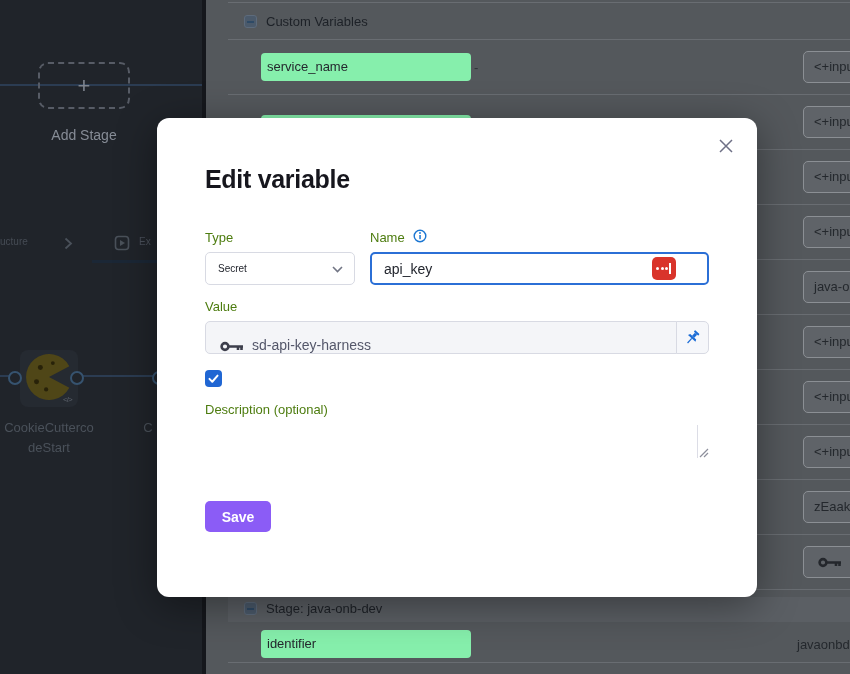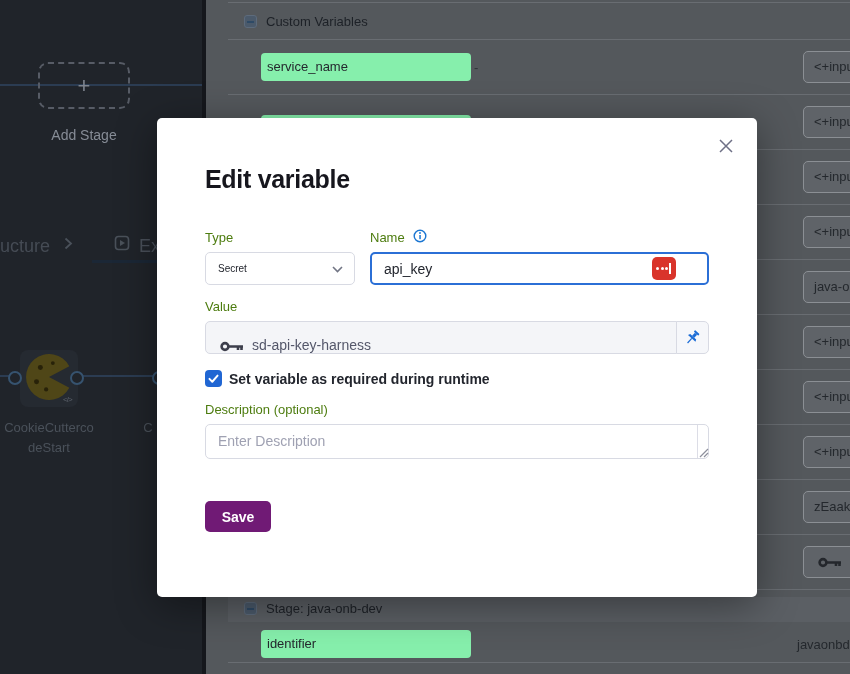--- a/index.html
+++ b/index.html
@@ -13,21 +13,21 @@
   .canvas{left:0;top:0;width:206px;height:674px;background:#20242a;}
   .canvas-edge{left:202px;top:0;width:4px;height:674px;background:#15171c;}
   .pipe-line{height:2px;background:#2b3c52;}
   .add-stage-btn{
     left:38px;top:62px;width:88px;height:43px;
     border:2px dashed #575c66;border-radius:10px;
     color:#7e848e;font-size:22px;font-weight:300;
     display:flex;align-items:center;justify-content:center;
   }
   .add-stage-label{left:14px;top:127px;width:140px;text-align:center;color:#868c96;font-size:14px;}
-  .crumb{font-size:18px;color:#454b54;}
+  .crumb{font-size:10px;color:#454b54;}
   .tab-underline{left:92px;top:260px;width:114px;height:3px;background:#1b2736;}
   .ring{width:10px;height:10px;border:2px solid #36536f;border-radius:50%;background:#20242a;}
   .node-card{left:20px;top:350px;width:58px;height:57px;background:#252a31;border-radius:8px;}
   .node-label{width:96px;text-align:center;font-size:13px;color:#4a515a;}
   .code-badge{left:63px;top:395px;font-size:8px;color:#5a606a;letter-spacing:-1px;}
   
   .hdiv{left:228px;width:622px;height:1px;background:#696d72;}
   .minus-box{
     width:13px;height:13px;background:#4b5a6b;border:1px solid #5d6b7c;border-radius:3px;
     display:flex;align-items:center;justify-content:center;box-sizing:border-box;
@@ -40,21 +40,21 @@
   }
   .vbox{
     left:803px;width:60px;height:32px;background:#5f6368;border:1px solid #8b8f94;border-radius:5px;
     font-size:13px;color:#24282d;line-height:30px;padding-left:10px;box-sizing:border-box;
     white-space:nowrap;overflow:hidden;
   }
   .stage-band{left:228px;top:597px;width:622px;height:25px;background:#5b5f64;}
   .plain-val{font-size:13px;color:#24282d;white-space:nowrap;}
   
   .modal{
-    left:157px;top:118px;width:600px;height:479px;background:#ffffff;border-radius:5px;
+    left:157px;top:118px;width:600px;height:479px;background:#ffffff;border-radius:12px;
     box-shadow:0 8px 40px rgba(0,0,0,0.4);z-index:10;
   }
   .modal .abs{position:absolute;}
   .modal-title{left:48px;top:47px;font-size:25px;font-weight:700;color:#16161d;letter-spacing:-0.3px;}
   .fld-label{font-size:13px;font-weight:400;color:#4d7c0f;}
   .select-box{
     left:48px;top:134px;width:150px;height:33px;border:1px solid #d8dae3;border-radius:5px;
     box-sizing:border-box;font-size:10px;color:#23262e;line-height:31px;padding-left:12px;background:#fff;
   }
   .name-input{
@@ -85,21 +85,21 @@
     left:48px;top:306px;width:504px;height:35px;border:1px solid #d8dae3;border-radius:5px;
     box-sizing:border-box;font-size:14px;color:#23262e;padding:8px 24px 8px 12px;resize:none;
     font-family:"Liberation Sans",sans-serif;outline:none;
   }
   .desc-area::placeholder{color:#9fa1b2;}
   .desc-inner-line{left:540px;top:307px;width:1px;height:33px;background:#dcdde6;}
   .btn{
     height:31px;border-radius:5px;font-size:14px;font-weight:700;
     display:flex;align-items:center;justify-content:center;cursor:pointer;box-sizing:border-box;
   }
-  .btn-save{left:48px;top:383px;width:66px;background:#701a75;color:#ffffff;}
+  .btn-save{left:48px;top:383px;width:66px;background:#8b5cf6;color:#ffffff;}
   .btn-cancel{left:127px;top:383px;width:82px;background:#eef0f6;color:#54575f;}
 </style>
 </head>
 <body>
 
 <div class="abs canvas">
   <div class="abs pipe-line" style="left:0;top:84px;width:206px;"></div>
   <div class="abs add-stage-btn">
     <span>+</span>
   </div>
@@ -230,24 +230,22 @@
         <rect x="7.4" y="8.9" width="1.2" height="6.2"></rect>
       </g>
     </svg>
   </div>
 
   <div class="abs checkbox">
     <svg width="13" height="13" viewBox="0 0 16 16">
       <polyline points="3,8.5 6.5,12 13,4.5" fill="none" stroke="#ffffff" stroke-width="2.4" stroke-linecap="round" stroke-linejoin="round"></polyline>
     </svg>
   </div>
-  <div class="abs cb-label">Set variable as required during runtime</div>
 
   <div class="abs fld-label" style="left:48px;top:284px;">Description (optional)</div>
-  <textarea class="abs desc-area" placeholder="Enter Description" style=""></textarea>
   <div class="abs desc-inner-line"></div>
   <svg class="abs" style="left:542px;top:330px;" width="10" height="10" viewBox="0 0 10 10">
     <path d="M9 1 L1 9 M9 5 L5 9" stroke="#8d8f9c" stroke-width="1.2" fill="none"></path>
   </svg>
 
   <div class="abs btn btn-save">
     <span>Save</span>
   </div>
 </div>
 

